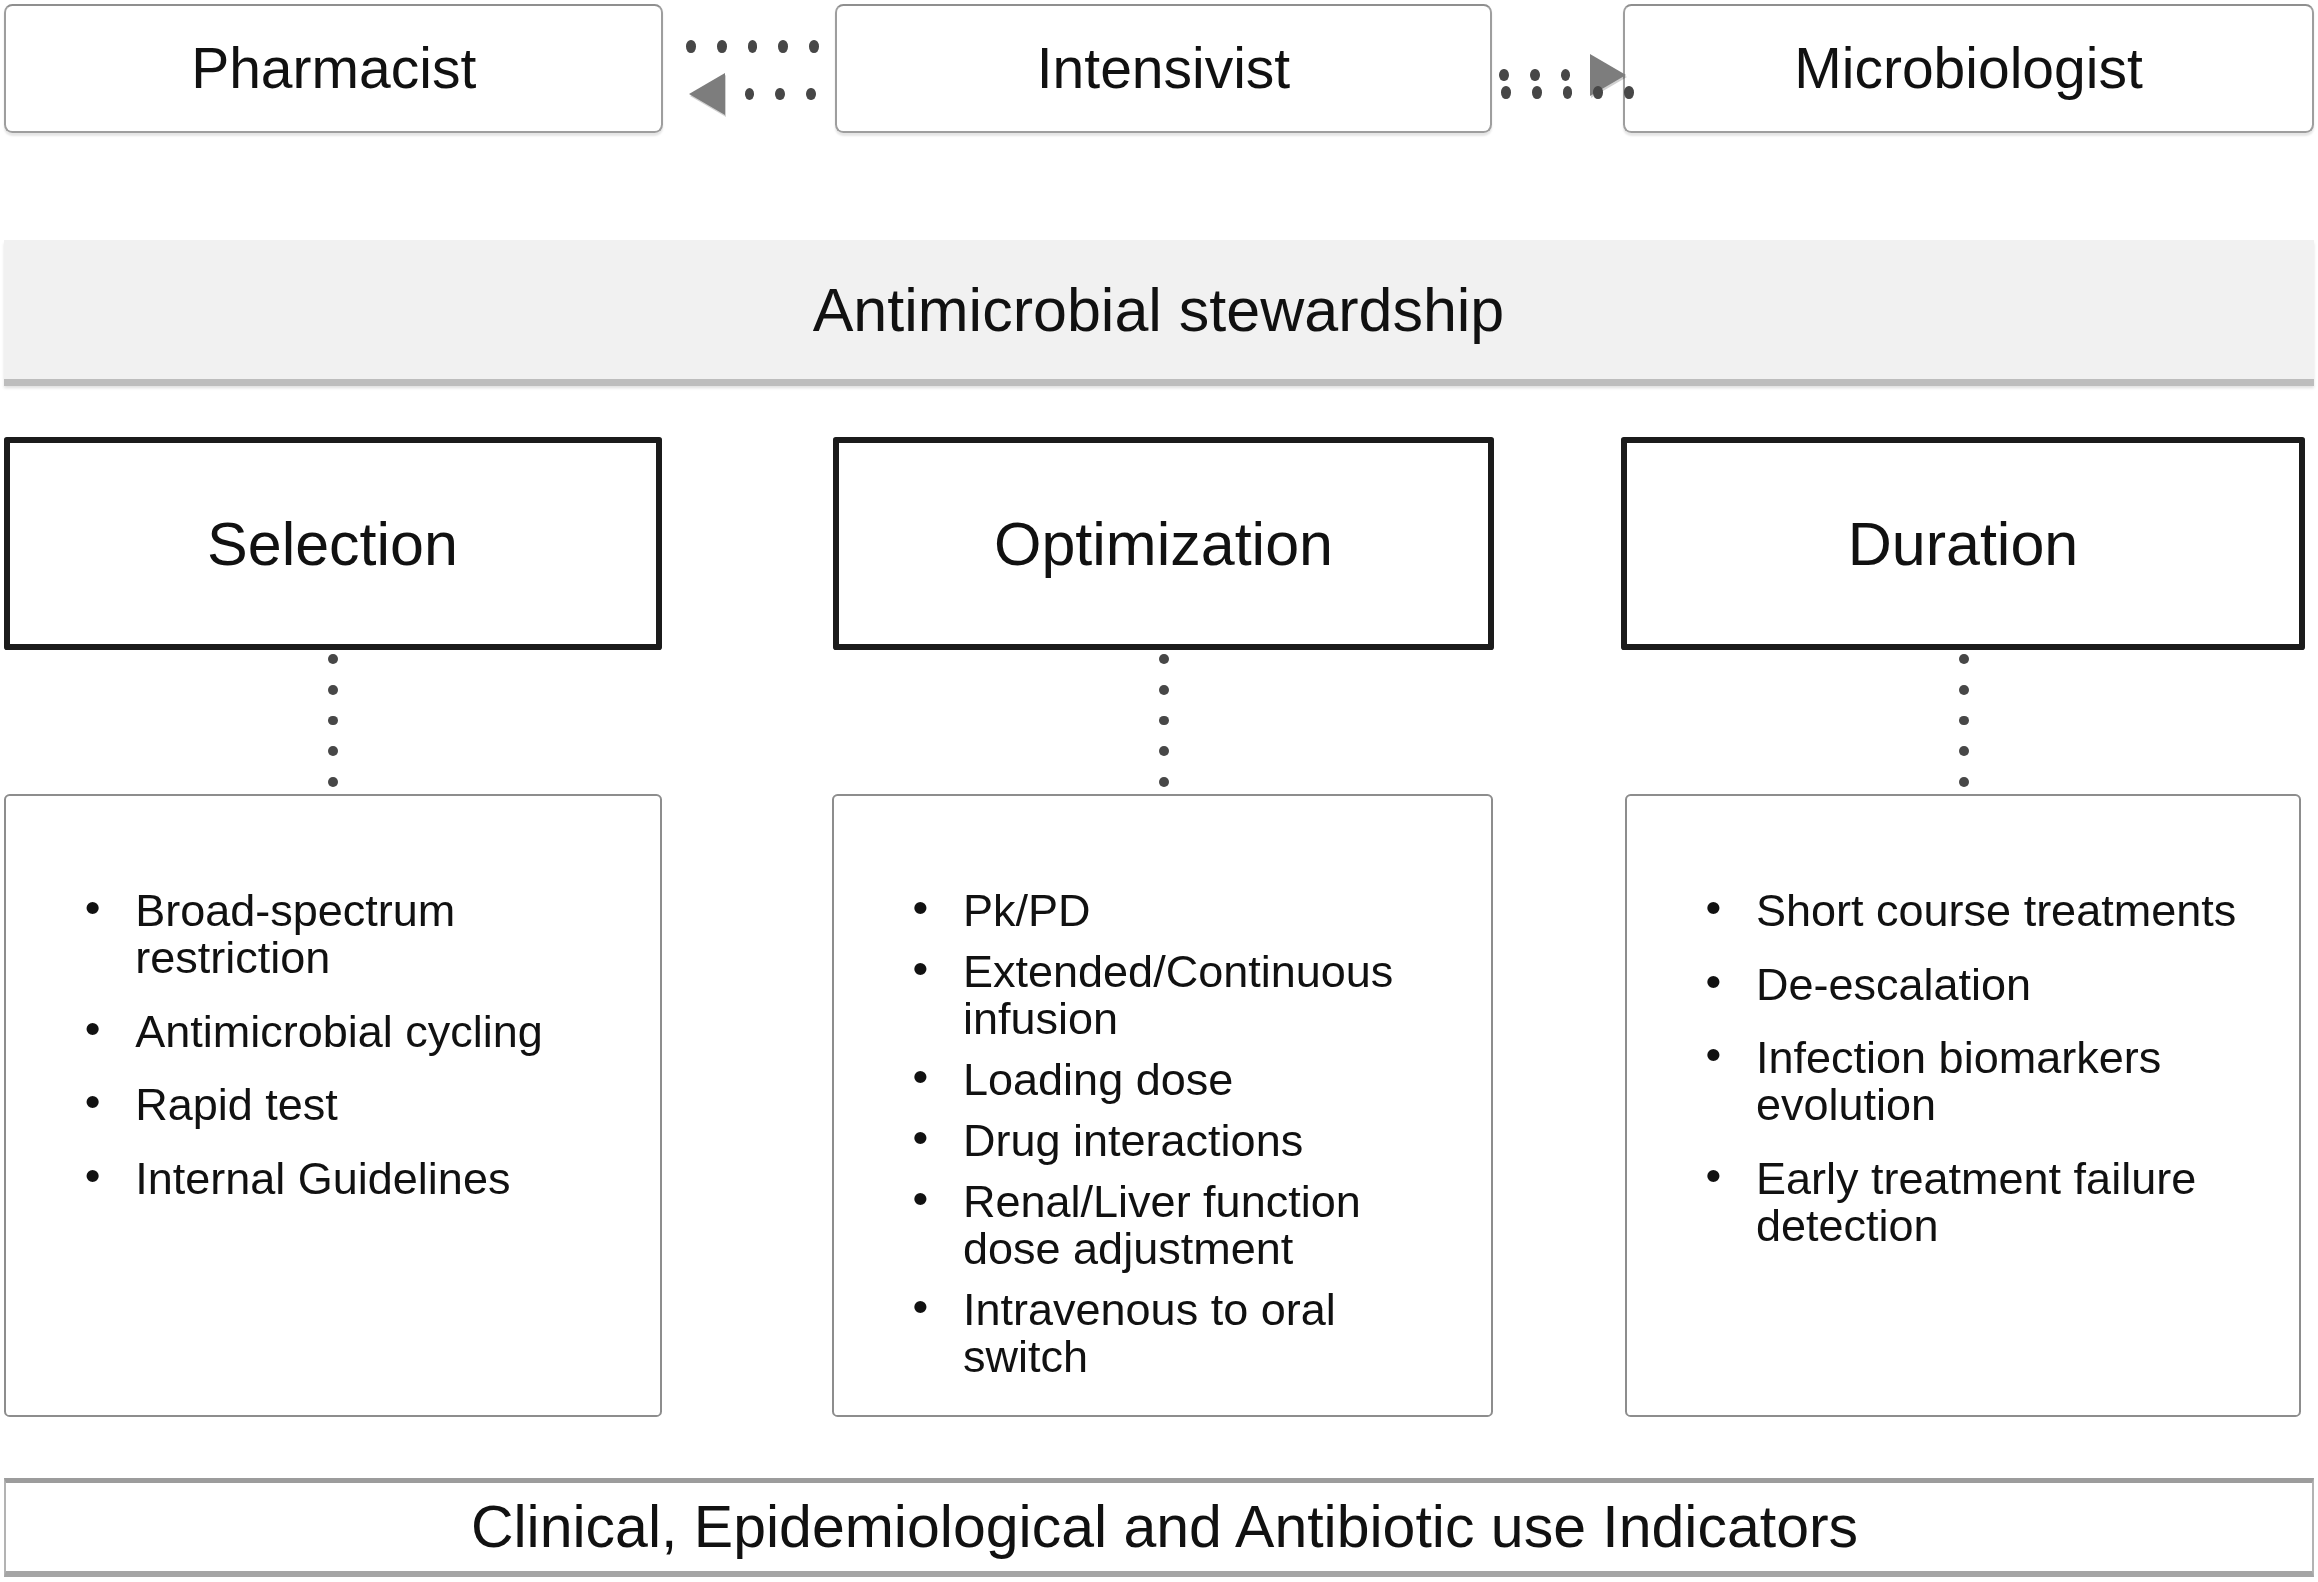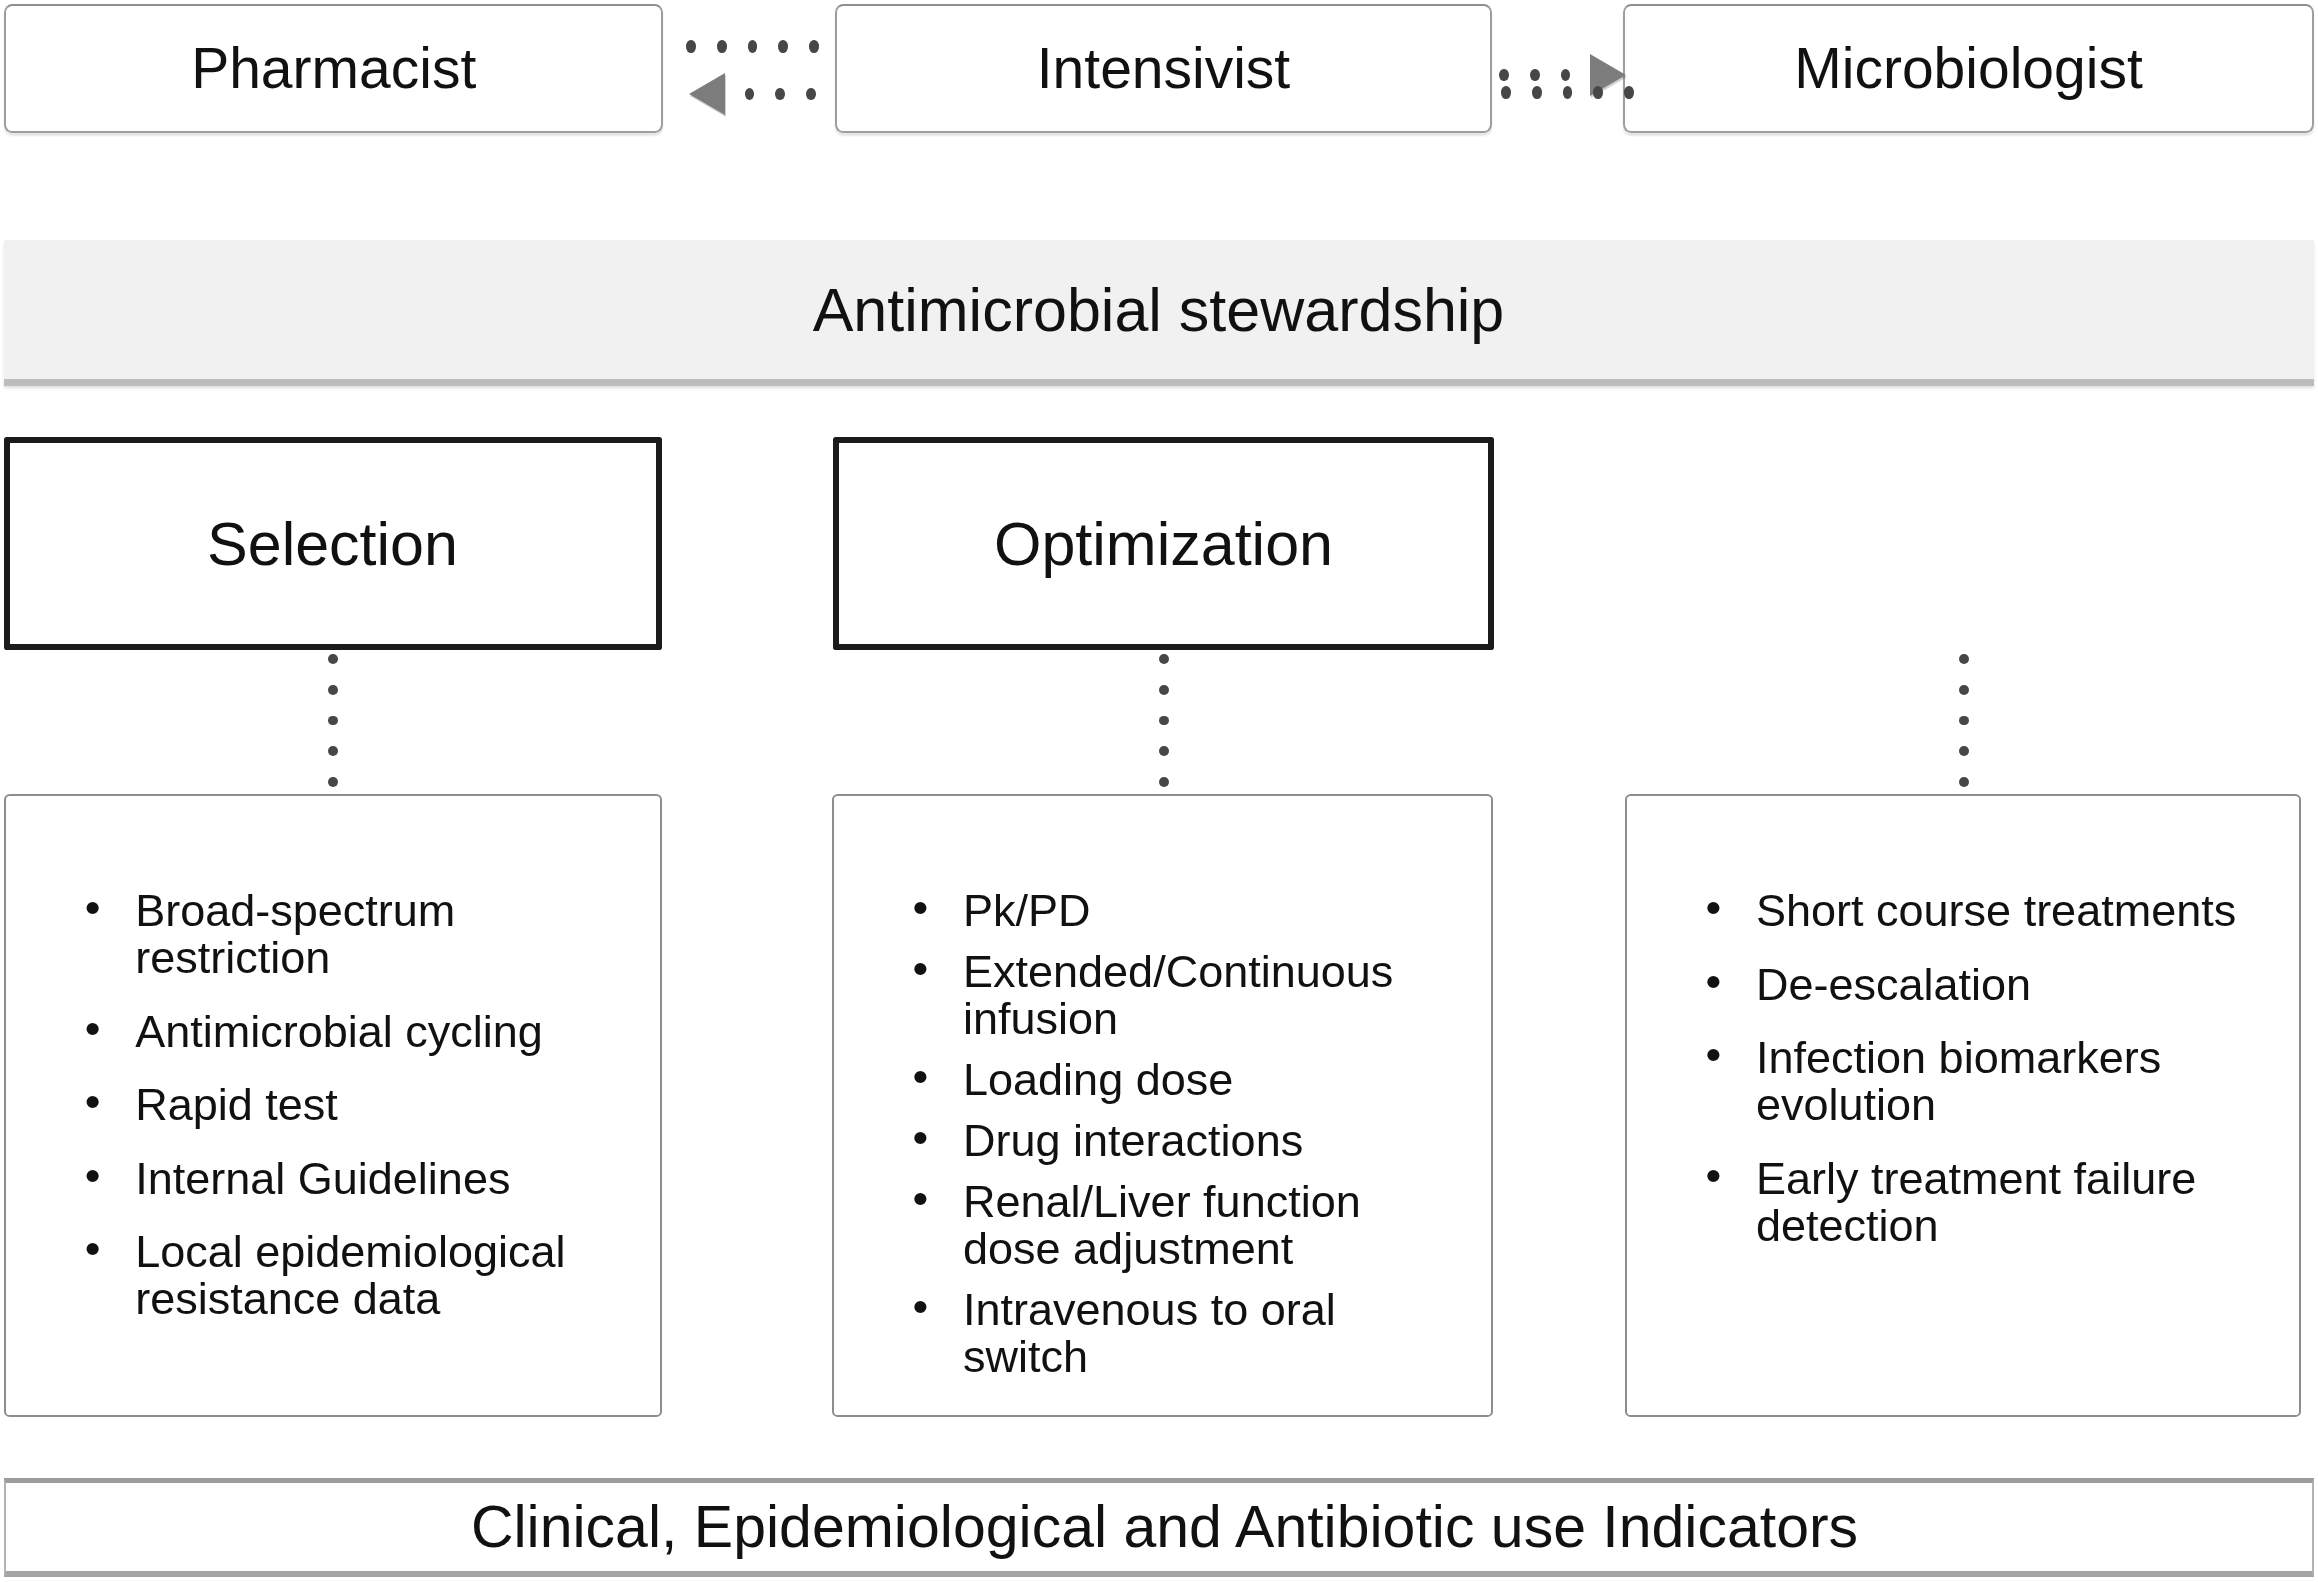--- a/index.html
+++ b/index.html
@@ -157,20 +157,23 @@
   <div class="banner">
     <span>Antimicrobial stewardship</span>
   </div>
 
   <div class="pillar-box" id="pillar-selection">
     <span>Selection</span>
   </div>
   <div class="pillar-box" id="pillar-optimization">
     <span>Optimization</span>
   </div>
+  <div class="pillar-box" id="pillar-duration">
+    <span>Duration</span>
+  </div>
 
   <div class="v-conn" id="vconn-selection">
       <span class="vdot"></span>
       <span class="vdot"></span>
       <span class="vdot"></span>
       <span class="vdot"></span>
       <span class="vdot"></span>
     </div>
   <div class="v-conn" id="vconn-optimization">
       <span class="vdot"></span>
@@ -186,21 +189,20 @@
       <span class="vdot"></span>
       <span class="vdot"></span>
     </div>
 
   <div class="list-box" id="list-selection">
     <ul>
         <li>Broad-spectrum restriction</li>
         <li>Antimicrobial cycling</li>
         <li>Rapid test</li>
         <li>Internal Guidelines</li>
-        <li>Local epidemiological resistance data</li>
       </ul>
   </div>
   <div class="list-box" id="list-optimization">
     <ul>
         <li>Pk/PD</li>
         <li>Extended/Continuous infusion</li>
         <li>Loading dose</li>
         <li>Drug interactions</li>
         <li>Renal/Liver function dose adjustment</li>
         <li>Intravenous to oral switch</li>

